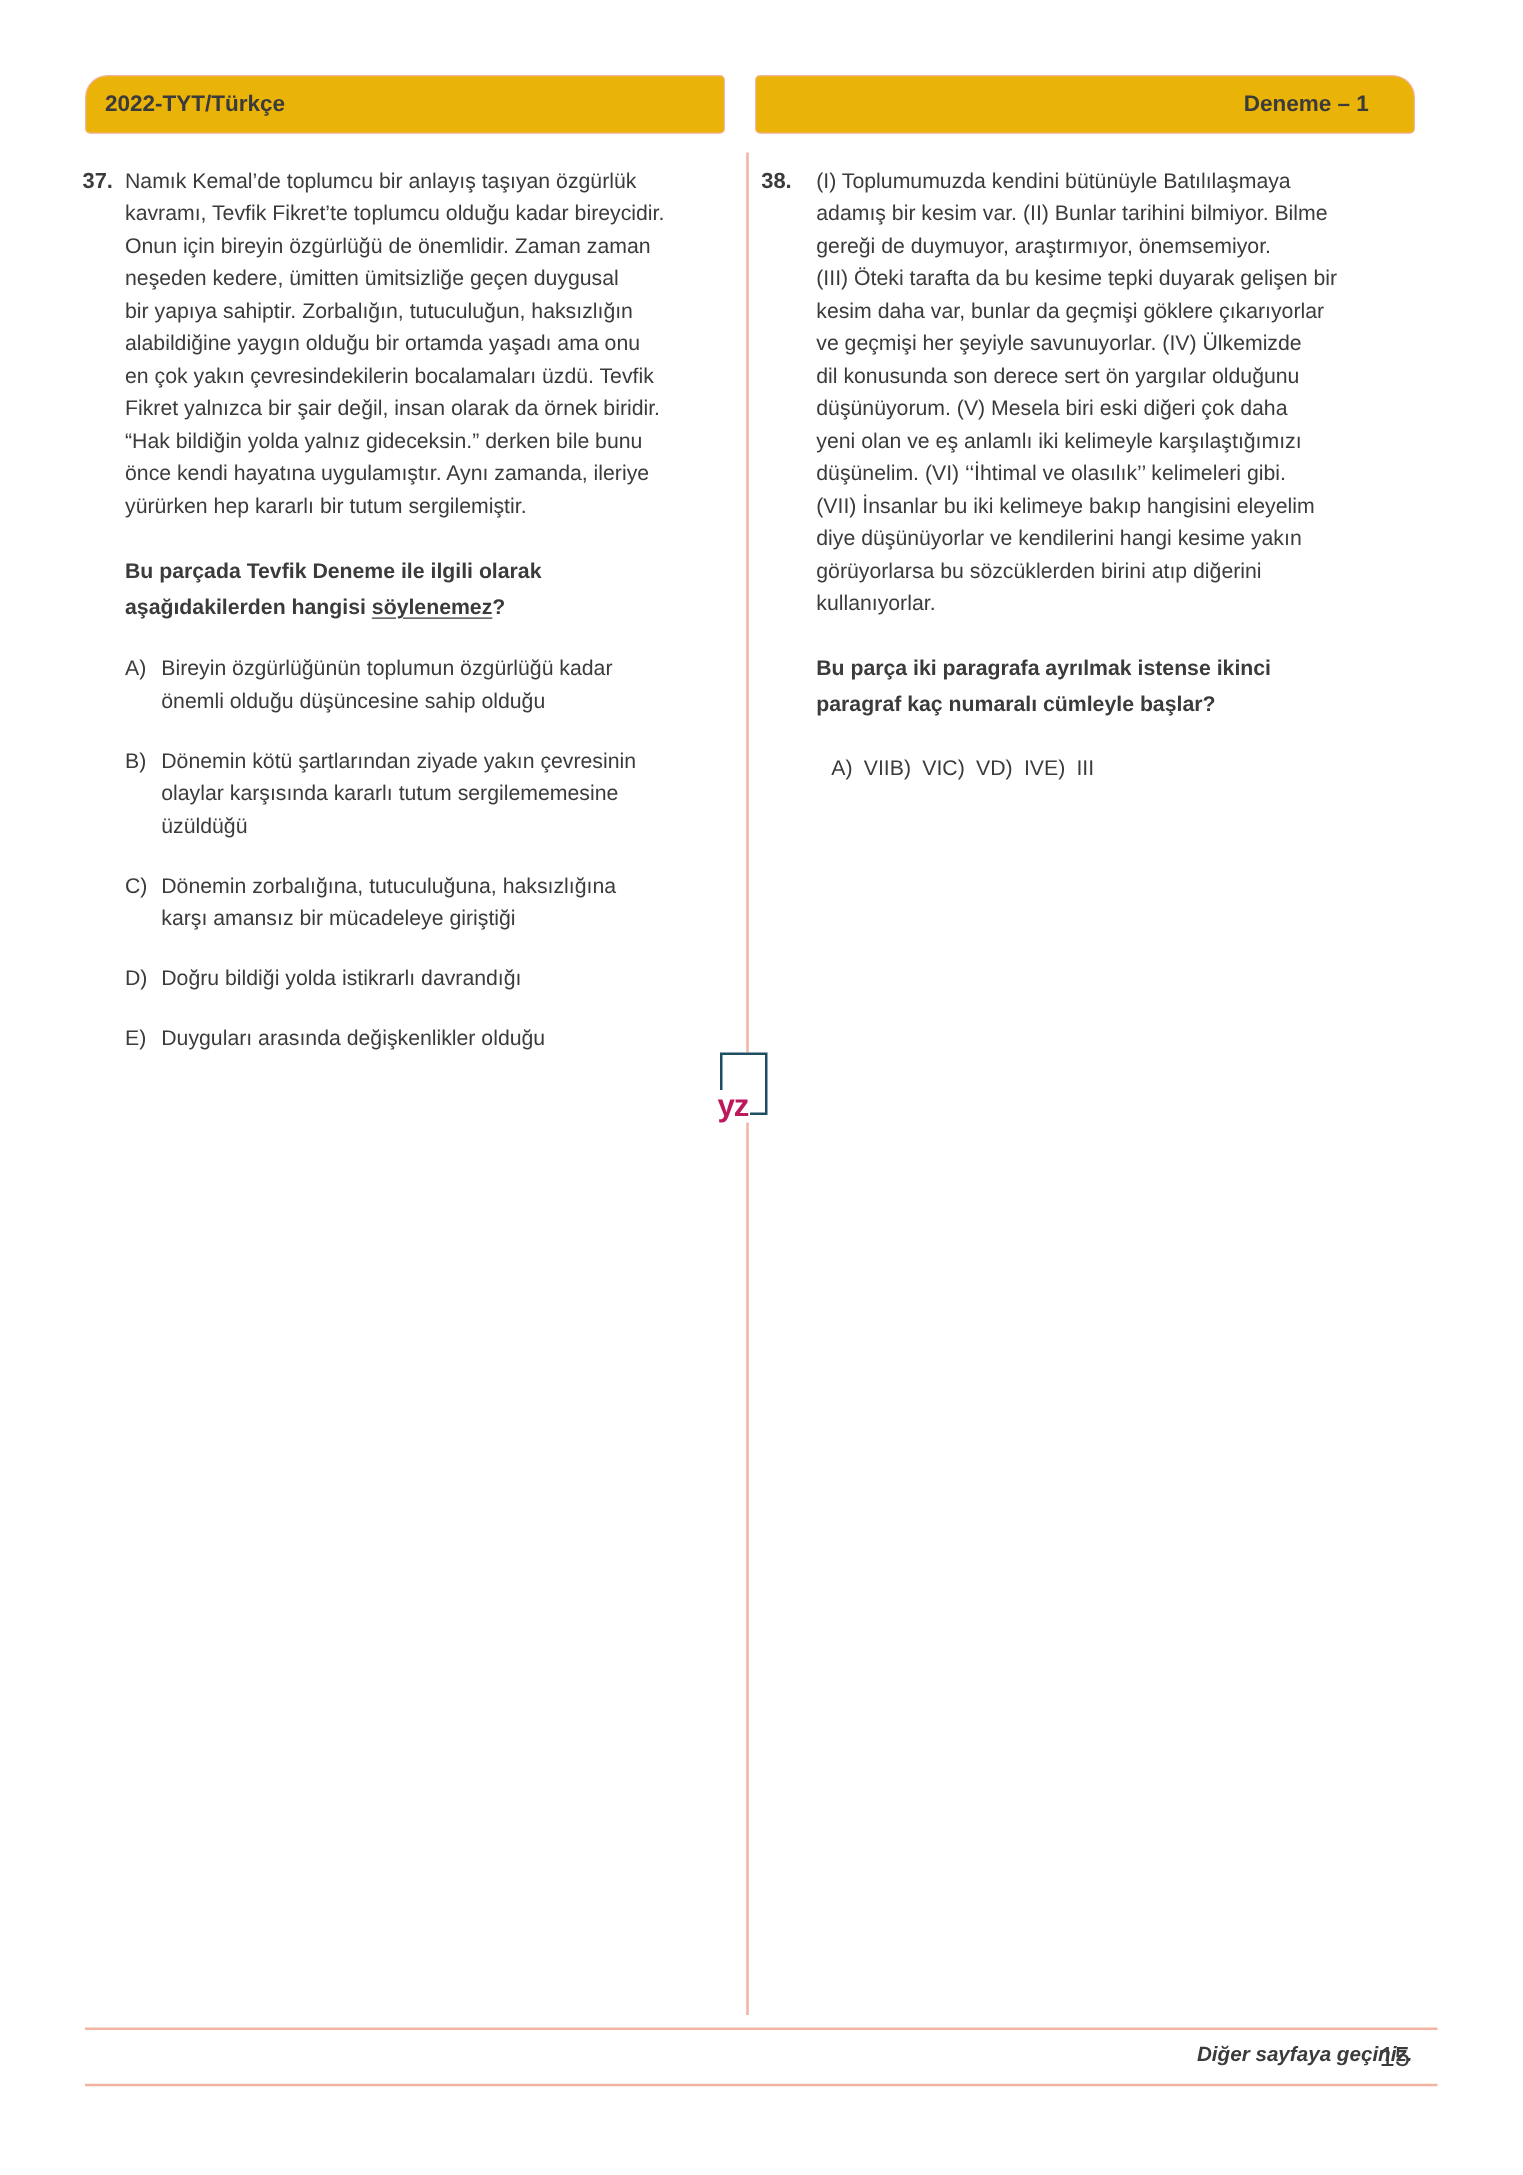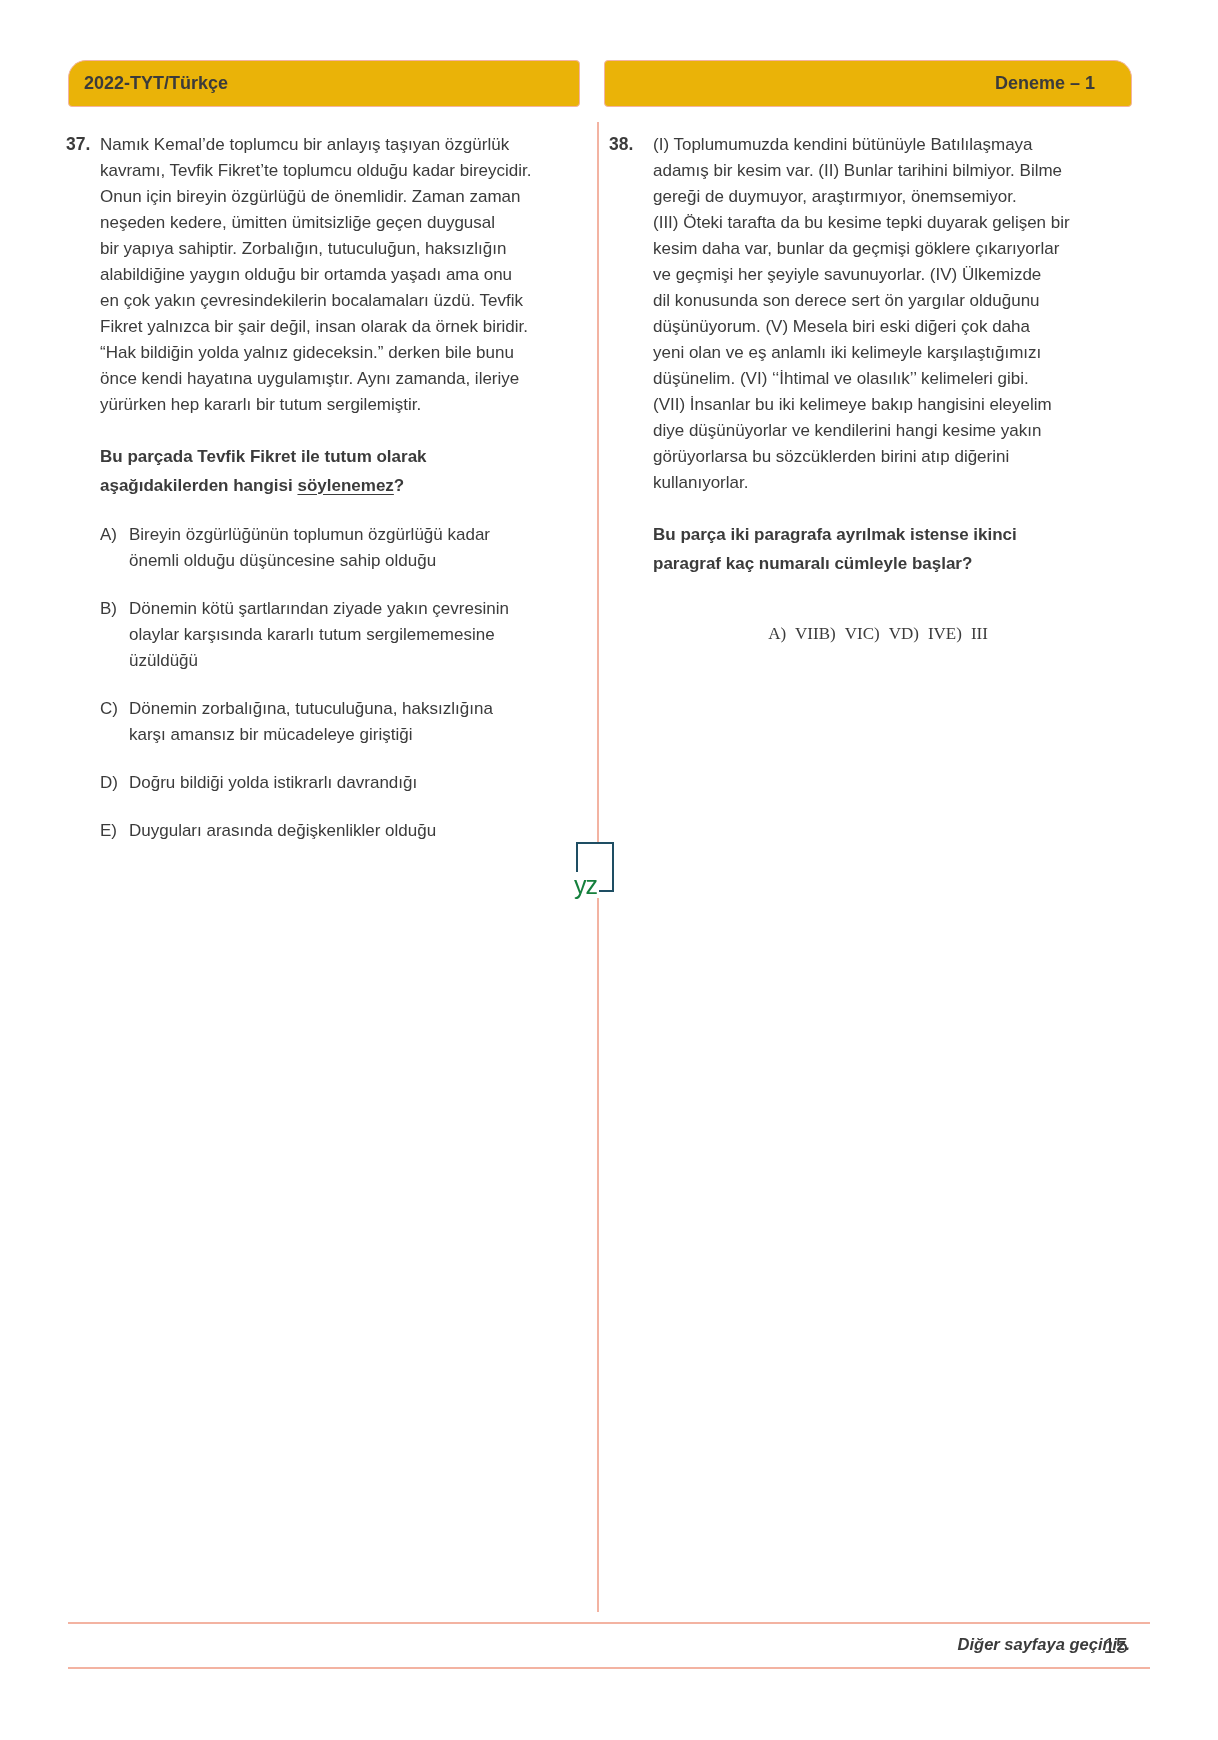--- a/index.html
+++ b/index.html
@@ -40,39 +40,39 @@
   .passage { line-height:26px; }
   .stem { font-weight:bold; line-height:29px; margin-top:24px; }
   .stem .ul { text-decoration:underline; text-underline-offset:3px; }
 
   .options { margin-top:6px; }
   .option { display:flex; margin-top:22px; line-height:26px; }
   .opt-letter { width:29px; flex:none; }
   .opt-text { flex:1; }
 
   .options-inline {
-    display:flex; justify-content:center;
-    margin-top:43px; padding-left:12px; line-height:26px;font-family:Liberation Serif, serif;
+    display:flex; justify-content:flex-start;
+    margin-top:24px; padding-left:12px; line-height:26px;
   }
   .oi { white-space:nowrap; }
   .oi .oi-letter { margin-right:9px; }
 
   
   .logo {
     position:absolute; left:576px; top:842px;
     width:38px; height:50px;
     background:#ffffff; z-index:2;
     border:2.5px solid #1e4e63;
     box-sizing:border-box;
   }
   .logo-text {
     position:absolute; left:-4px; bottom:-8px;
     background:#ffffff;
-    font-weight:normal; font-size:25px; letter-spacing:-1px;
-    color:#15803d; padding:0 2px 0 0;
+    font-weight:bold; font-size:25px; letter-spacing:-1px;
+    color:#be185d; padding:0 2px 0 0;
     line-height:26px;
   }
 
   
   .rule { position:absolute; left:68px; width:1082px; height:2px; background:#f3b3a2; }
   .rule.top    { top:1622px; }
   .rule.bottom { top:1667px; }
   .page-num {
     position:absolute; top:1633px; left:68px; width:1060px;
     text-align:right; font-weight:normal; font-size:22px;
@@ -92,21 +92,21 @@
   <span>Deneme – 1</span>
 </div>
 
 <div class="divider"></div>
 
 <div class="q q37">
   <span class="qnum">37.</span>
   <div class="qbody37">
     <div class="passage">Namık Kemal’de toplumcu bir anlayış taşıyan özgürlük<br>kavramı, Tevfik Fikret’te toplumcu olduğu kadar bireycidir.<br>Onun için bireyin özgürlüğü de önemlidir. Zaman zaman<br>neşeden kedere, ümitten ümitsizliğe geçen duygusal<br>bir yapıya sahiptir. Zorbalığın, tutuculuğun, haksızlığın<br>alabildiğine yaygın olduğu bir ortamda yaşadı ama onu<br>en çok yakın çevresindekilerin bocalamaları üzdü. Tevfik<br>Fikret yalnızca bir şair değil, insan olarak da örnek biridir.<br>“Hak bildiğin yolda yalnız gideceksin.” derken bile bunu<br>önce kendi hayatına uygulamıştır. Aynı zamanda, ileriye<br>yürürken hep kararlı bir tutum sergilemiştir.</div>
     <div class="stem">
-      <span>Bu parçada Tevfik Fikret ile tutum olarak</span><br>
+      <span>Bu parçada Tevfik Deneme ile ilgili olarak</span><br>
       <span>aşağıdakilerden hangisi </span><span class="ul">söylenemez</span><span>?</span>
     </div>
     <div class="options">
       <div class="option">
         <span class="opt-letter">A)</span>
         <span class="opt-text">Bireyin özgürlüğünün toplumun özgürlüğü kadar<br>önemli olduğu düşüncesine sahip olduğu</span>
       </div>
       <div class="option">
         <span class="opt-letter">B)</span>
         <span class="opt-text">Dönemin kötü şartlarından ziyade yakın çevresinin<br>olaylar karşısında kararlı tutum sergilememesine<br>üzüldüğü</span>

